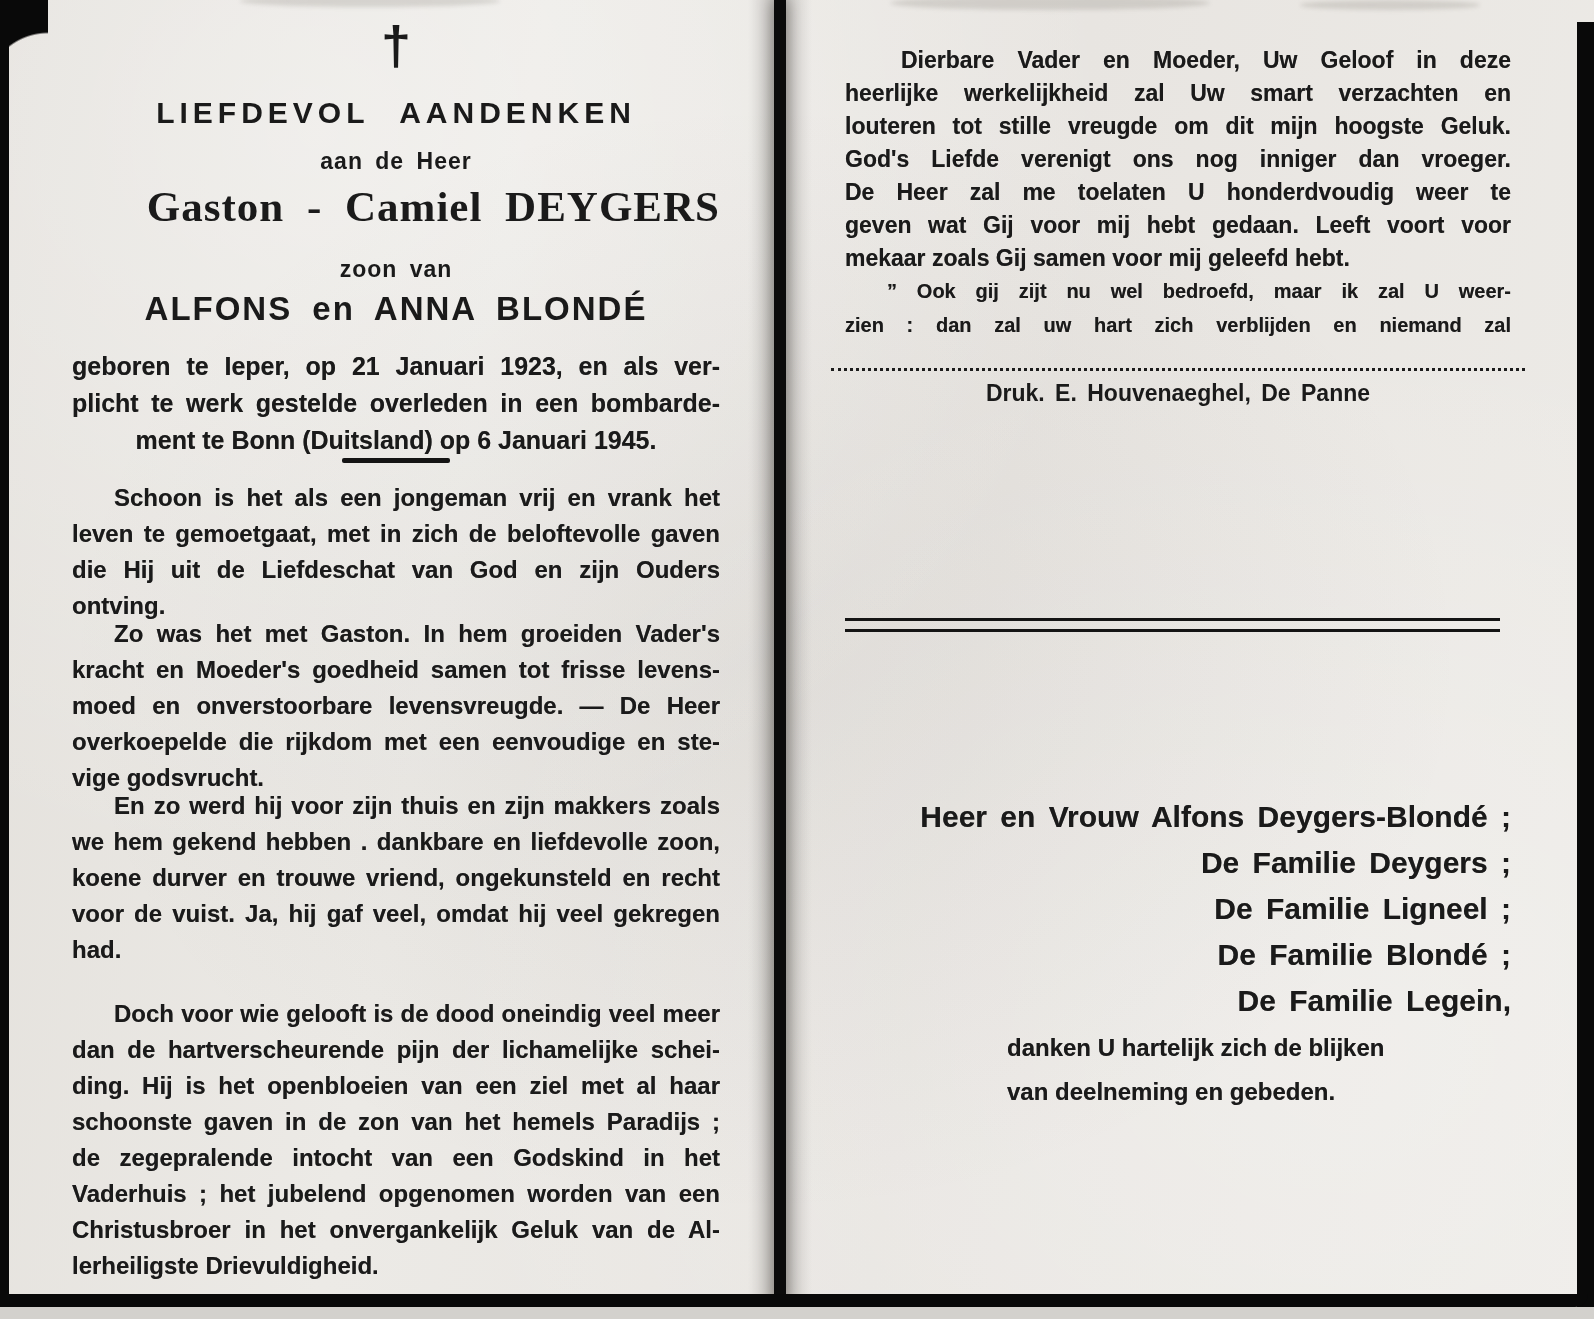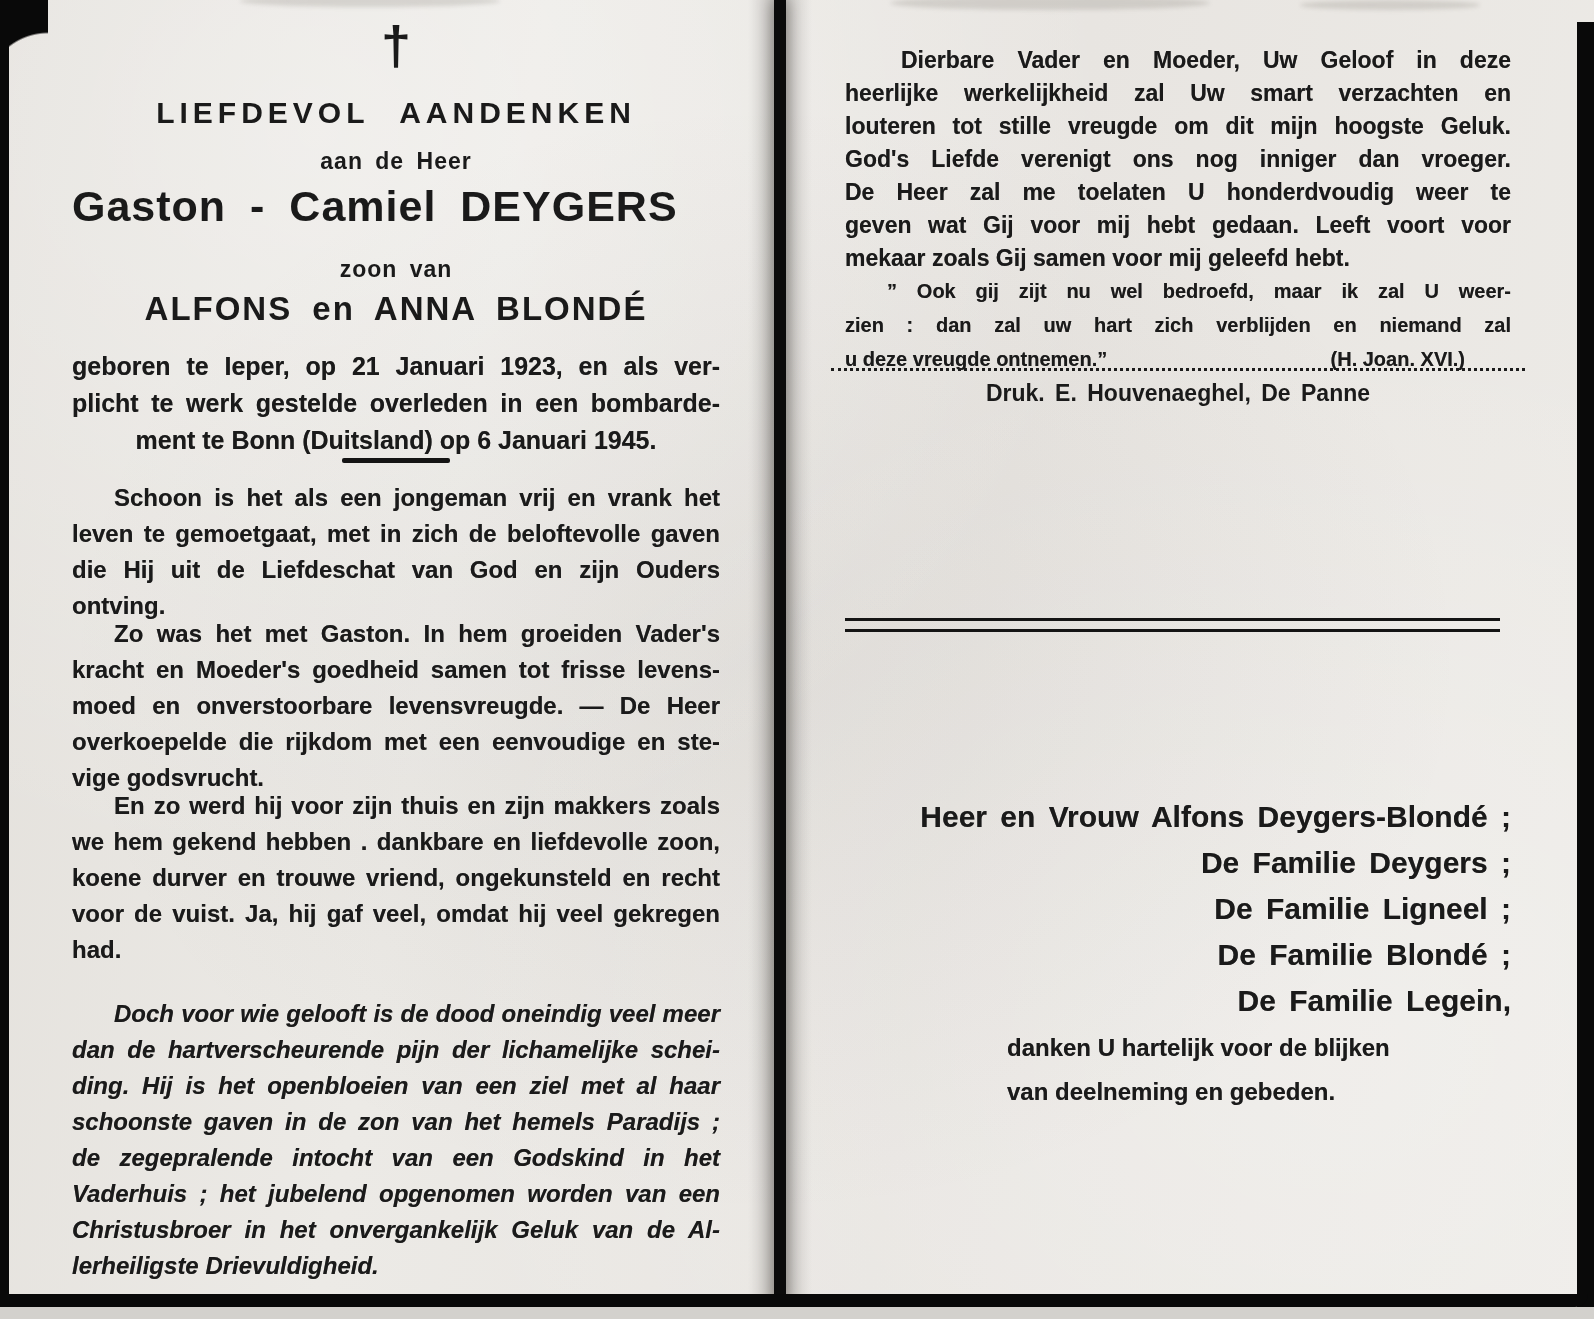--- a/index.html
+++ b/index.html
@@ -48,30 +48,30 @@
   .ln{text-align:justify;text-align-last:justify;text-shadow:0 0 .5px rgba(20,20,20,.55);}
   .ln.last{text-align-last:left;}
   .ln.c{text-align:center;text-align-last:center;}
   .ind{text-indent:42px;}
   .ind2{text-indent:56px;}
 
   
   .cross{top:18px;font-size:54px;line-height:1;text-align:center;}
   .heading{top:96px;font-size:30px;letter-spacing:5px;word-spacing:18px;text-align:center;}
   .dedication{top:148px;font-size:23px;letter-spacing:1px;word-spacing:5px;text-align:center;}
-  .bigname{top:182px;font-size:43px;letter-spacing:1px;word-spacing:11px;text-align:left;}
+  .bigname{top:182px;font-size:43px;letter-spacing:1px;word-spacing:11px;text-align:right;font-family:Liberation Serif, serif;}
   .relation{top:256px;font-size:23px;letter-spacing:1px;word-spacing:5px;text-align:center;}
   .parents{top:290px;font-size:33px;letter-spacing:2px;word-spacing:9px;text-align:center;}
   .vitals{top:348px;font-size:25px;}
   .vitals .ln{line-height:37px;}
   .divider{position:absolute;top:458px;left:50%;transform:translateX(-50%);
     width:108px;height:5px;background:#141414;border-radius:2px;}
   .lbody{font-size:24px;}
   .lbody .ln{line-height:36px;}
-  .p1{top:480px;} .p2{top:616px;} .p3{top:788px;} .p4{top:960px;} .p5{top:996px;font-style:italic;}
+  .p1{top:480px;} .p2{top:616px;} .p3{top:788px;} .p4{top:960px;} .p5{top:996px;}
 
   
   .rbody{font-size:23px;}
   .rbody .ln{line-height:33px;}
   .p0{top:36px;}
   .quote{top:266px;font-size:20px;}
   .quote .ln{line-height:34px;}
   .qrow{display:flex;justify-content:space-between;padding-right:46px;line-height:34px;
     text-shadow:0 0 .5px rgba(20,20,20,.55);}
   .dotted{position:absolute;top:360px;left:-14px;width:694px;height:0;
@@ -152,41 +152,37 @@
       <div class="ln">louteren tot stille vreugde om dit mijn hoogste Geluk.</div>
       <div class="ln">God's Liefde verenigt ons nog inniger dan vroeger.</div>
       <div class="ln">De Heer zal me toelaten U honderdvoudig weer te</div>
       <div class="ln">geven wat Gij voor mij hebt gedaan. Leeft voort voor</div>
       <div class="ln last">mekaar zoals Gij samen voor mij geleefd hebt.</div>
     </div>
 
     <div class="blk quote">
       <div class="ln ind">” Ook gij zijt nu wel bedroefd, maar ik zal U weer-</div>
       <div class="ln">zien : dan zal uw hart zich verblijden en niemand zal</div>
-      <div class="qrow">
-        <span>u deze vreugde ontnemen.”</span>
-        <span>(H. Joan. XVI.)</span>
-      </div>
     </div>
 
     <div class="dotted"></div>
     <div class="blk printer">Druk. E. Houvenaeghel, De Panne</div>
 
     <div class="dblrule"></div>
 
     <div class="blk names">
       <div class="nm">Heer en Vrouw Alfons Deygers-Blondé ;</div>
       <div class="nm">De Familie Deygers ;</div>
       <div class="nm">De Familie Ligneel ;</div>
       <div class="nm">De Familie Blondé ;</div>
       <div class="nm">De Familie Legein,</div>
     </div>
 
     <div class="blk thanks">
-      <div class="ln">danken U hartelijk voor de blijken</div>
+      <div class="ln">danken U hartelijk zich de blijken</div>
       <div class="ln">van deelneming en gebeden.</div>
     </div>
   </div>
 
   <div class="corner-tl"></div>
   <div class="edge-left"></div>
   <div class="fold"></div>
   <div class="edge-right"></div>
   <div class="edge-bottom"></div>
   <div class="below-strip"></div>

